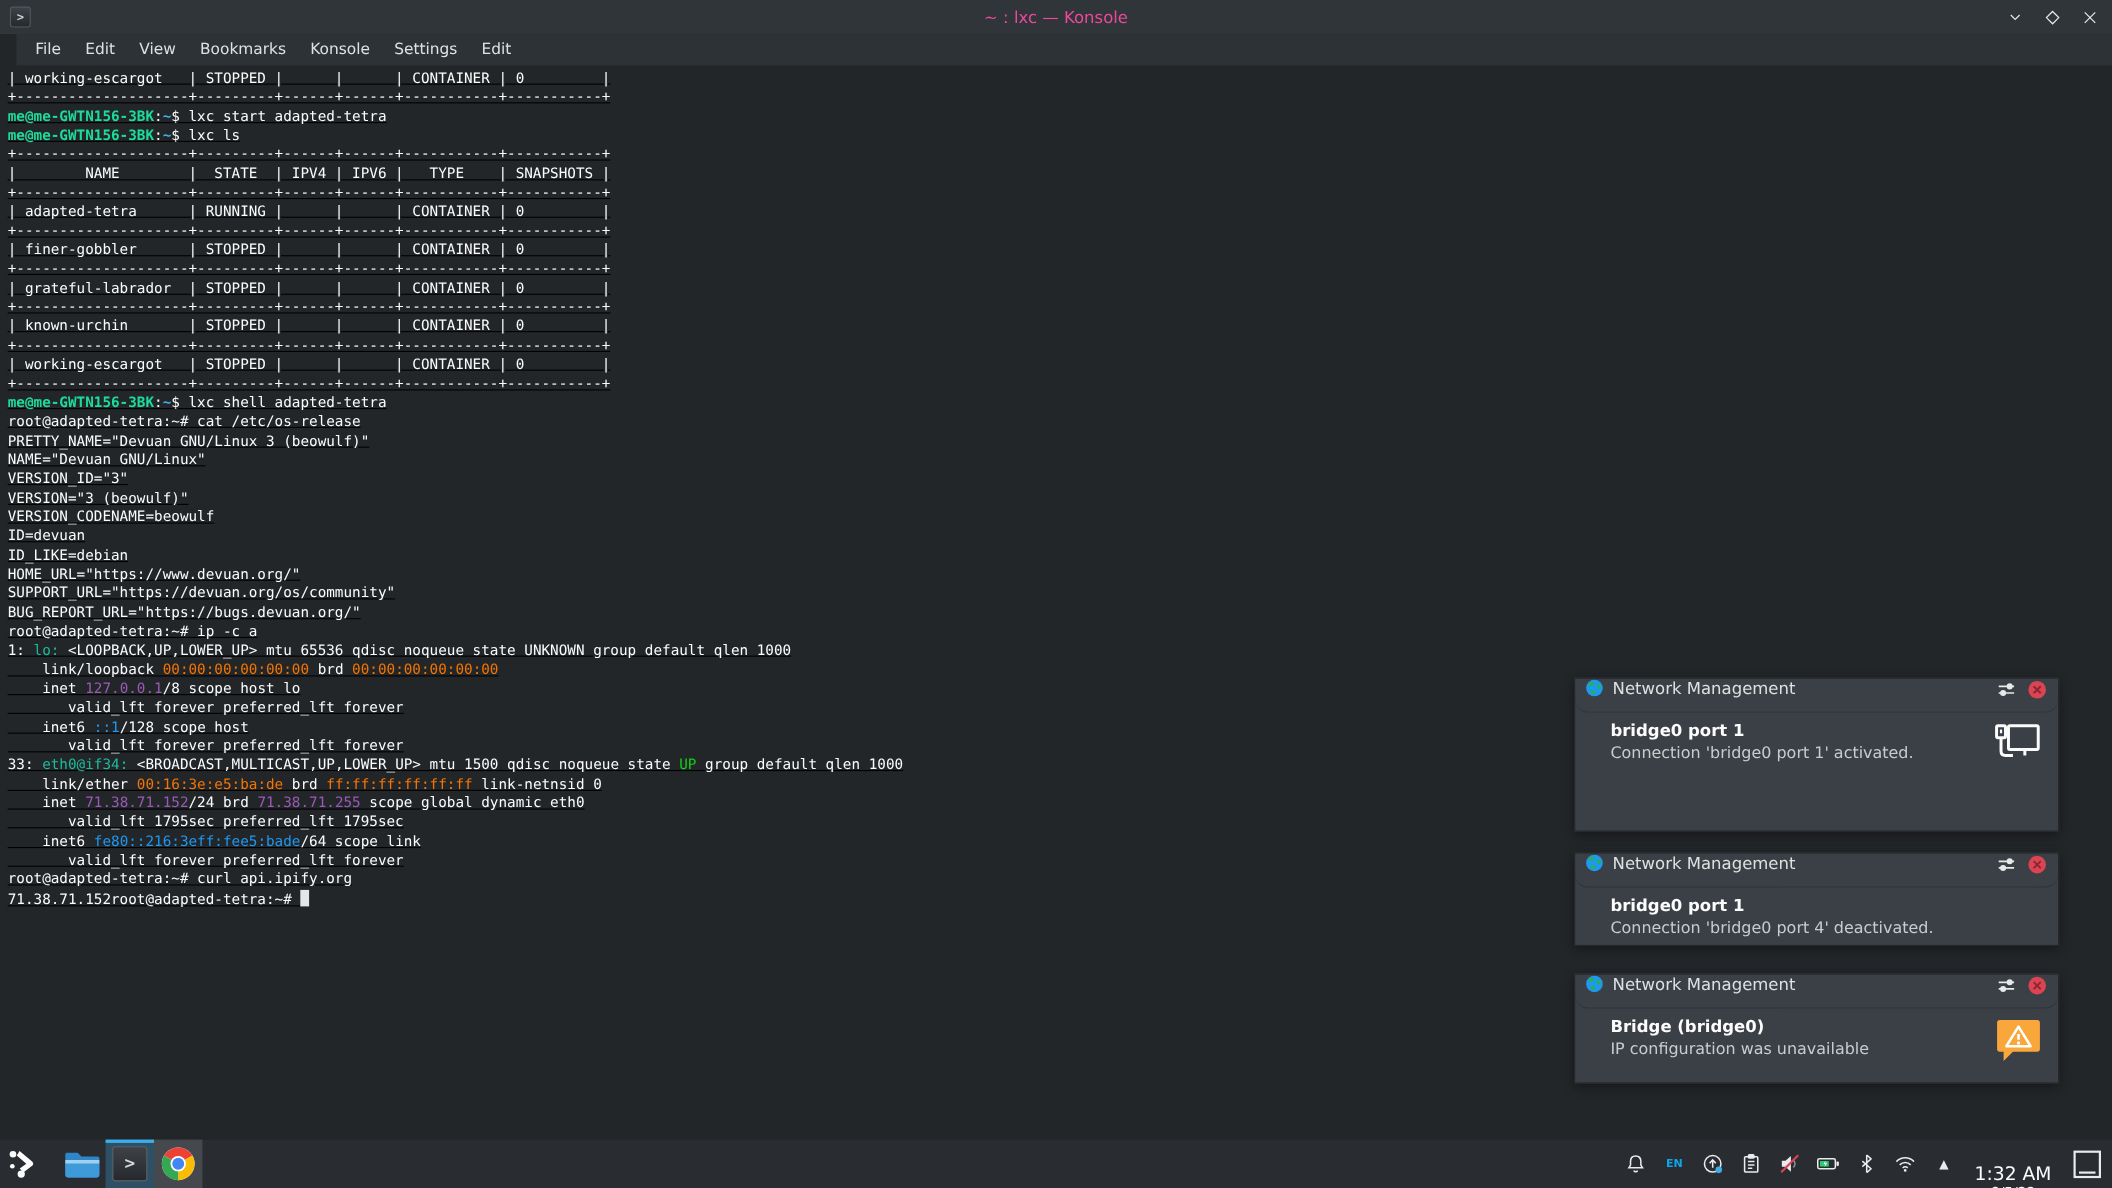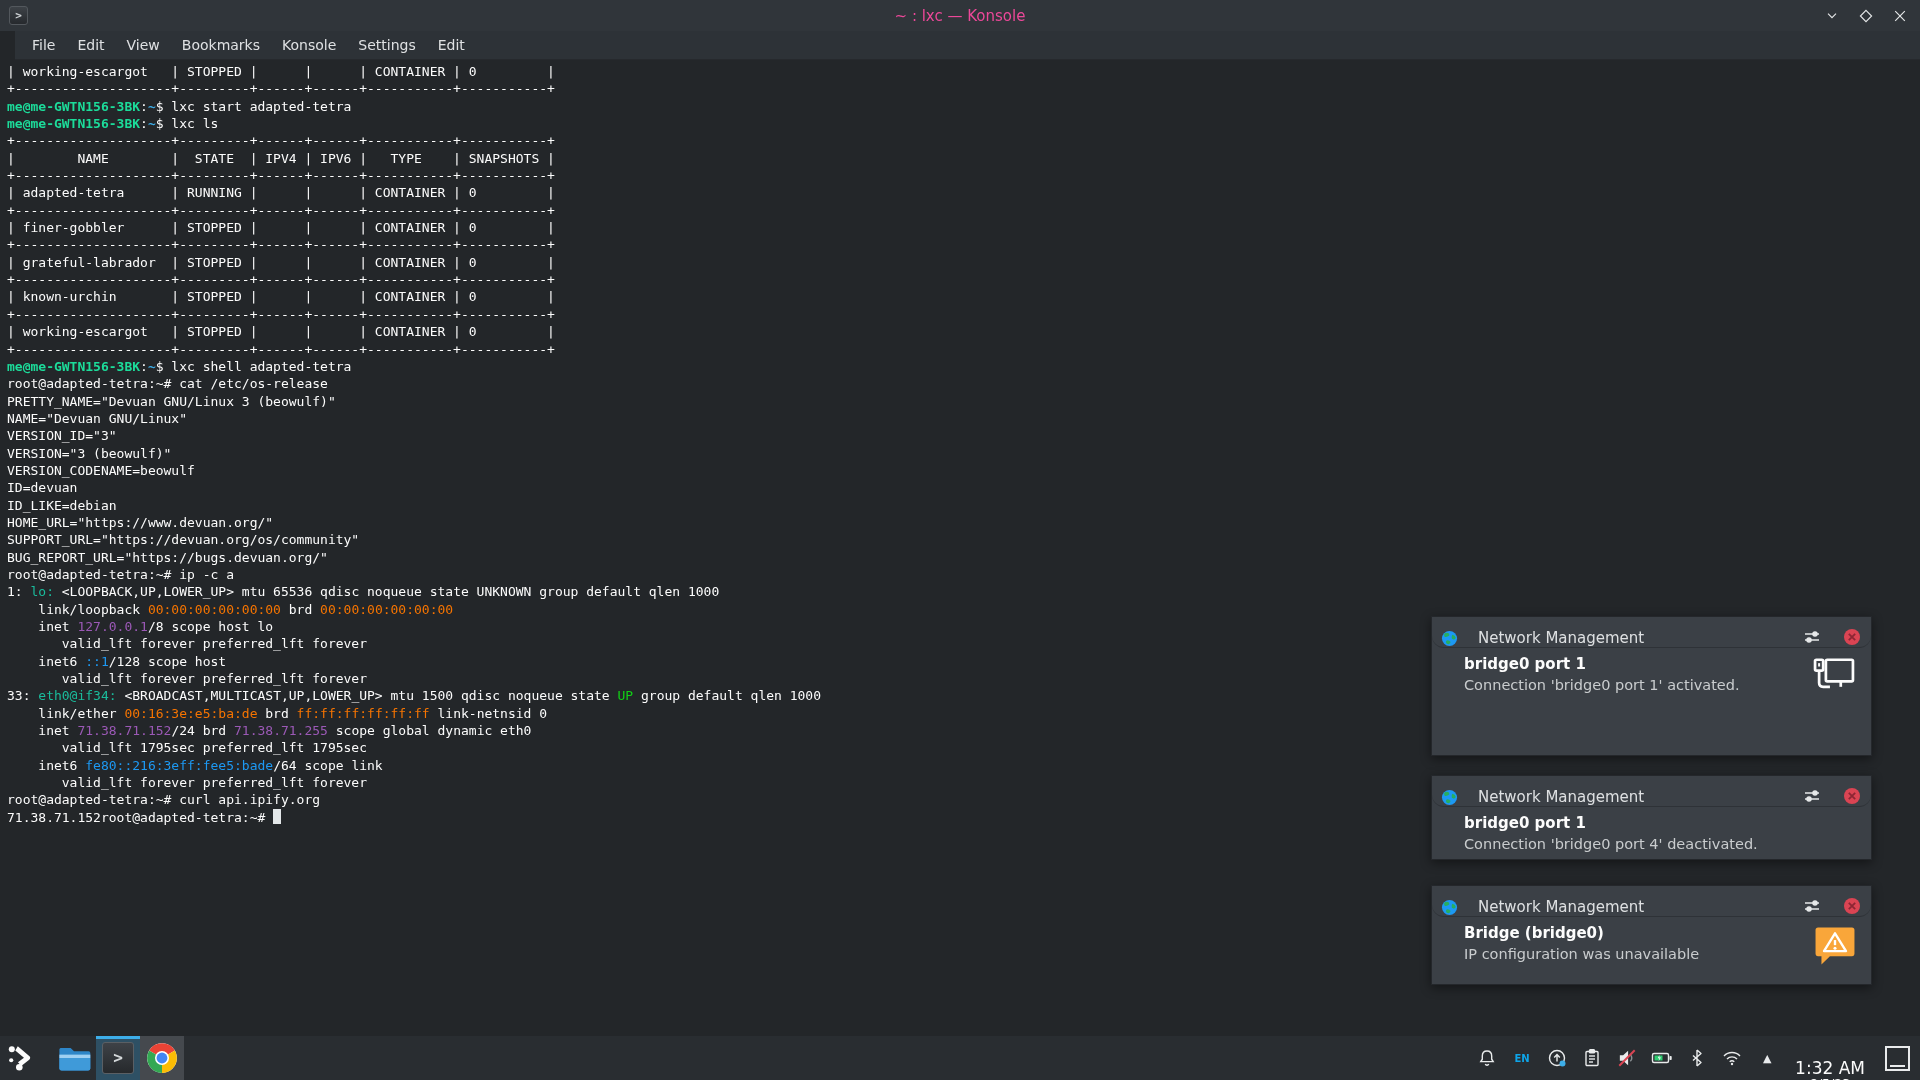--- a/index.html
+++ b/index.html
@@ -14,34 +14,34 @@
   .win-controls { position:absolute; right:10px; top:0; height:31px; display:flex; align-items:center; gap:14px; }
   .win-btn { width:20px; height:20px; display:flex; align-items:center; justify-content:center; }
   .win-btn svg { stroke:#e6e8e9; stroke-width:1.4; fill:none; }
 
   
   .menubar { position:absolute; top:31px; left:15px; width:100%; height:29px; background:#2d3237; display:flex; align-items:center; padding-left:6px; border-bottom:1px solid #26292d; }
   .menu-item { color:#dfe1e3; font-size:14px; padding:4px 11px; }
 
   
   .terminal { position:absolute; top:60px; left:0; right:0; bottom:44px; background:#232629; padding:3px 0 0 7px; font-family:"DejaVu Sans Mono","Liberation Mono",monospace; font-size:13px; line-height:17.35px; white-space:pre; overflow:hidden; }
-  .term-line { height:17.35px; }
+  .term-line { height:17.35px;text-decoration:underline; }
   .c-d  { color:#fcfcfc; }
   .c-gb { color:#1cdc9a; font-weight:bold; }
   .c-bb { color:#3daee9; font-weight:bold; }
   .c-cy { color:#1abc9c; }
   .c-or { color:#f67400; }
   .c-pu { color:#9b59b6; }
   .c-bl { color:#1d99f3; }
   .c-gr { color:#11d116; }
   .cursor { display:inline-block; width:8px; height:15px; background:#e3e7e9; vertical-align:-2px; }
 
   
   .popup { position:absolute; left:1431px; width:441px; background:#3b4046; border:1px solid #24272b; box-shadow:0 3px 10px rgba(0,0,0,.45); }
-  .popup-header { height:31px; display:flex; align-items:flex-end; padding:0 9px; gap:20px; border-bottom:1px solid #2e3237;border-radius:12px; }
+  .popup-header { height:31px; display:flex; align-items:flex-start; padding:0 9px; gap:8px; border-bottom:1px solid #2e3237;border-radius:12px; }
   .popup-appname { color:#dee0e2; font-size:15px; flex:1; }
   .popup-body { position:relative; padding:7px 12px 6px 12px;margin-left:20px; }
   .popup-title { color:#fcfcfc; font-size:15px; font-weight:bold; margin-bottom:4px; }
   .popup-msg { color:#c9ccce; font-size:14.5px; }
   .popup-body-icon { position:absolute; right:14px; top:7px; }
   .hdr-btn { width:20px; height:20px; display:flex; align-items:center; justify-content:center; }
 
   
   .taskbar { position:absolute; left:0; bottom:0; width:100%; height:44px; background:#292d31; display:flex; align-items:stretch; }
   .tb-cell { width:44px; height:44px; display:flex; align-items:center; justify-content:center; position:relative; }

